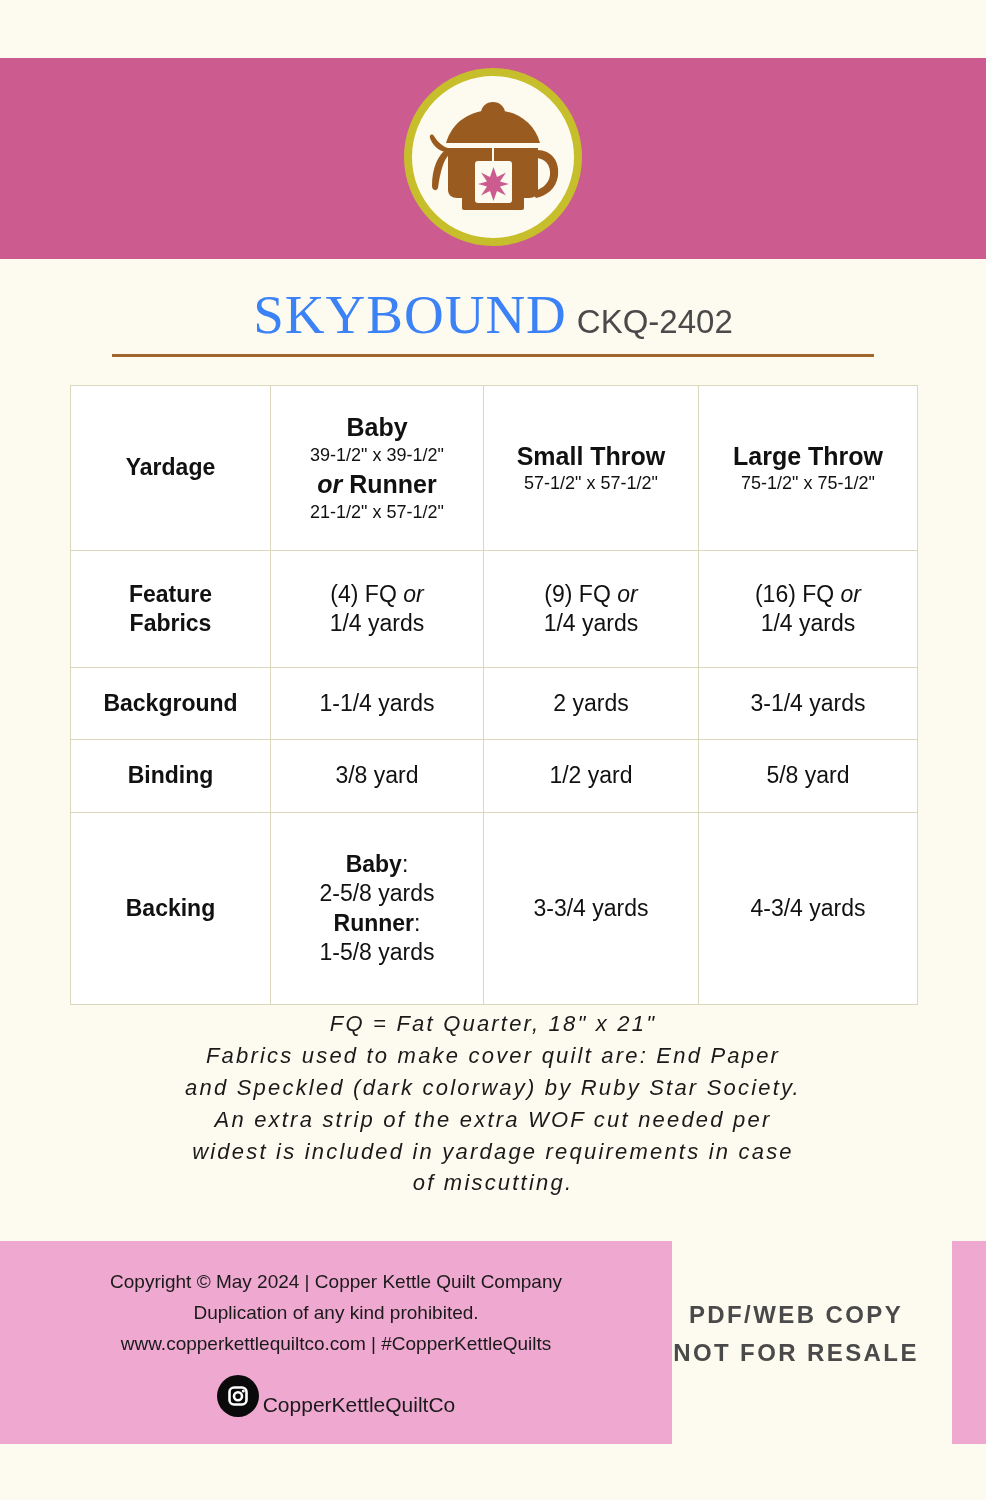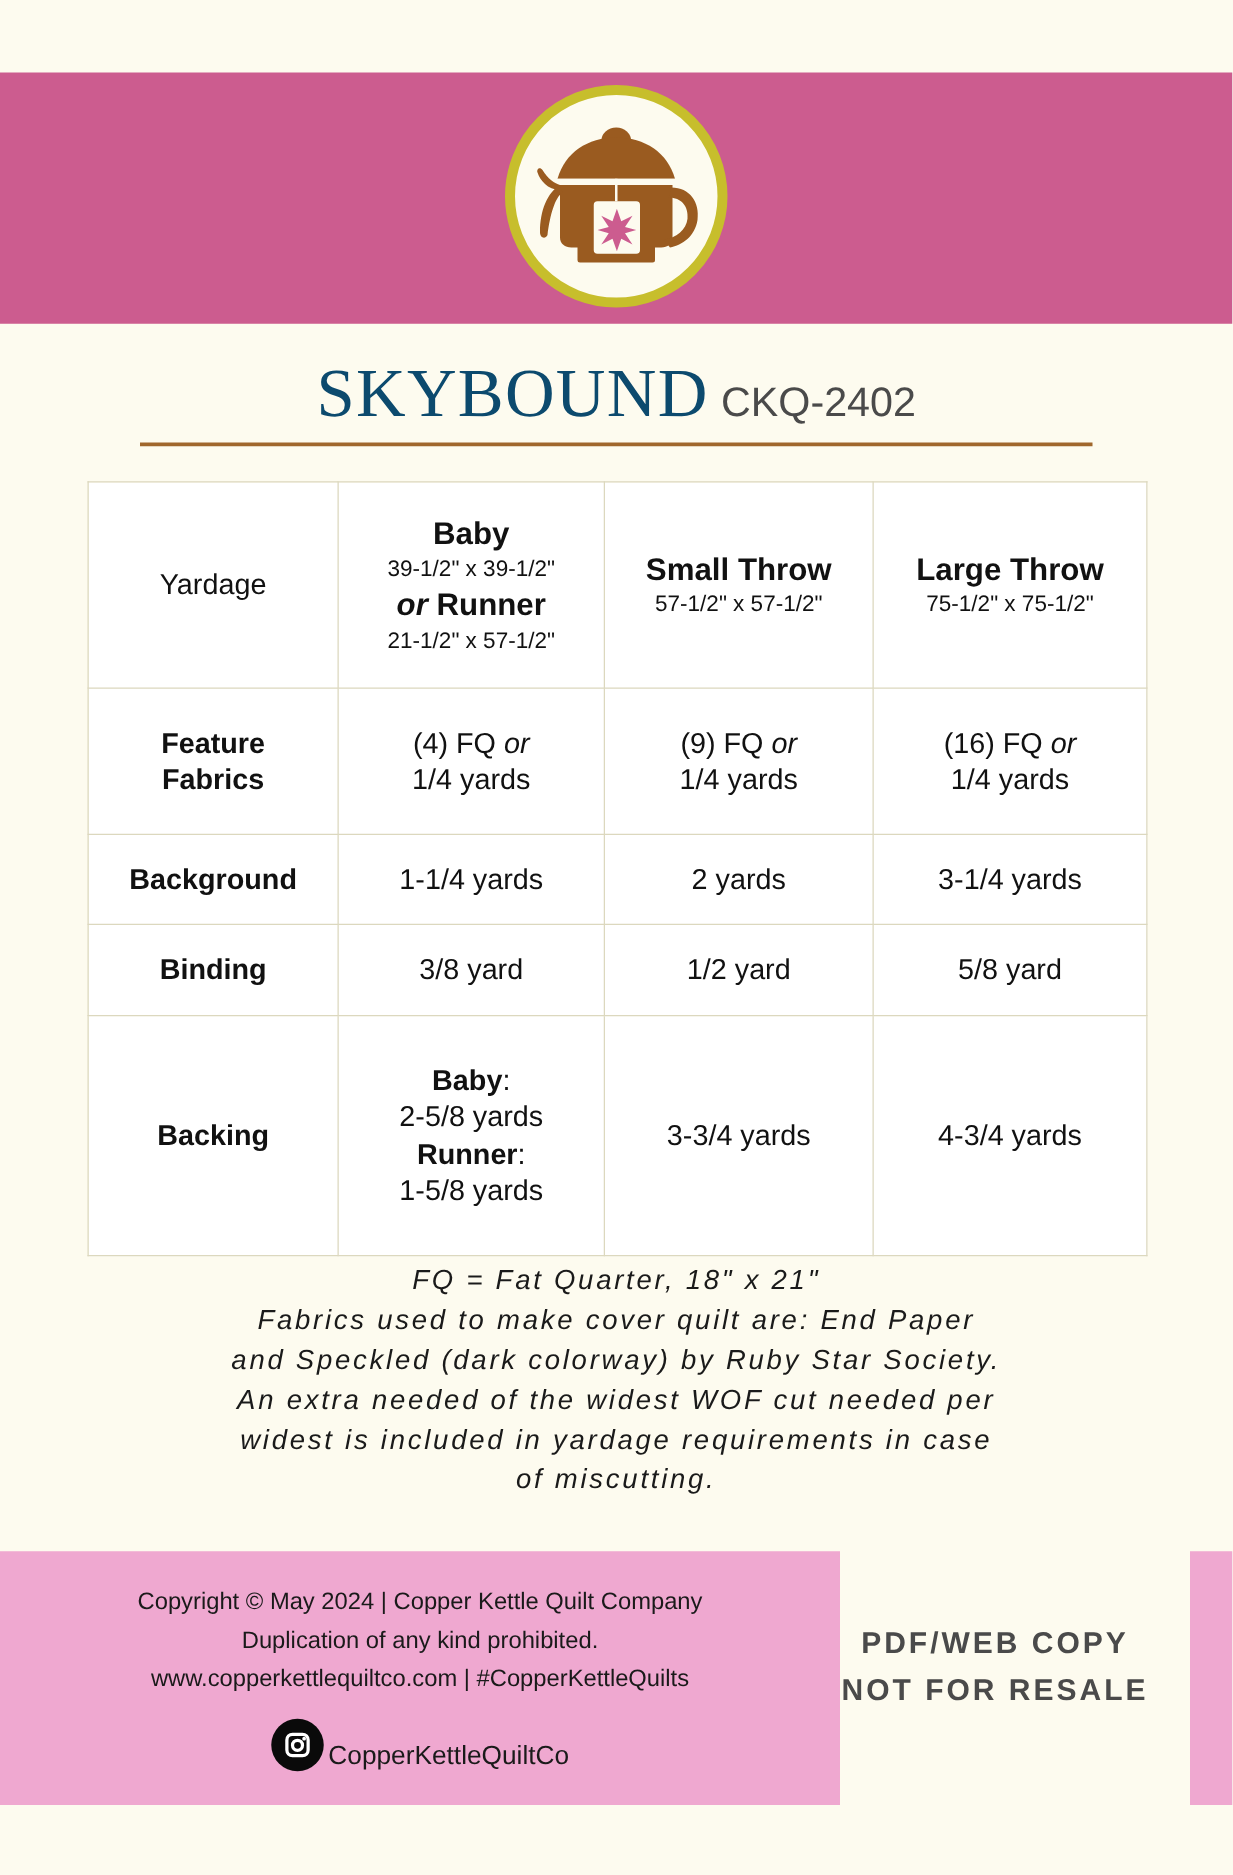--- a/index.html
+++ b/index.html
@@ -46,21 +46,21 @@
     left: 0;
     top: 283px;
     width: 986px;
     text-align: center;
     white-space: nowrap;
   }
   .brand-title {
     font-family: "Liberation Serif", serif;
     font-size: 55px;
     letter-spacing: 1px;
-    color: #0c4a6e;
+    color: #3b82f6;
     font-weight: 400;
     vertical-align: baseline;
   }
   .brand-code {
     font-size: 33px;
     color: #4A4A4A;
     font-weight: 400;
     margin-left: 10px;
     vertical-align: baseline;
   }
@@ -102,21 +102,21 @@
     font-weight: bold;
     font-size: 25px;
     display: block;
   }
   .hdr-cell-dims {
     font-size: 18px;
     font-weight: normal;
     display: block;
   }
   .hdr-yardage {
-    font-weight: normal;
+    font-weight: bold;
     font-size: 27px;
     background: #FFFFFF;
   }
   .hdr-baby  { background: #F79A3E; }
   .hdr-small { background: #DEDB42; }
   .hdr-large { background: #EFA8D0; }
   .hdr-baby .hdr-cell-title,
   .hdr-baby .hdr-cell-dims { line-height: 1.32; }
 
   .row-label {
@@ -326,21 +326,21 @@
       <td>3-3/4 yards</td>
       <td>4-3/4 yards</td>
     </tr>
   </tbody>
 </table>
 
 <div class="note">
   <span class="cell-line">FQ = Fat Quarter, 18" x 21"</span>
   <span class="cell-line">Fabrics used to make cover quilt are: End Paper</span>
   <span class="cell-line">and Speckled (dark colorway) by Ruby Star Society.</span>
-  <span class="cell-line">An extra needed of the widest WOF cut needed per</span>
+  <span class="cell-line">An extra strip of the extra WOF cut needed per</span>
   <span class="cell-line">widest is included in yardage requirements in case</span>
   <span class="cell-line">of miscutting.</span>
 </div>
 
 <div class="footer-band-left"></div>
 <div class="footer-band-right"></div>
 
 <div class="footer-text">
   <span class="fline">Copyright © May 2024  |  Copper Kettle Quilt Company</span>
   <span class="fline">Duplication of any kind prohibited.</span>

